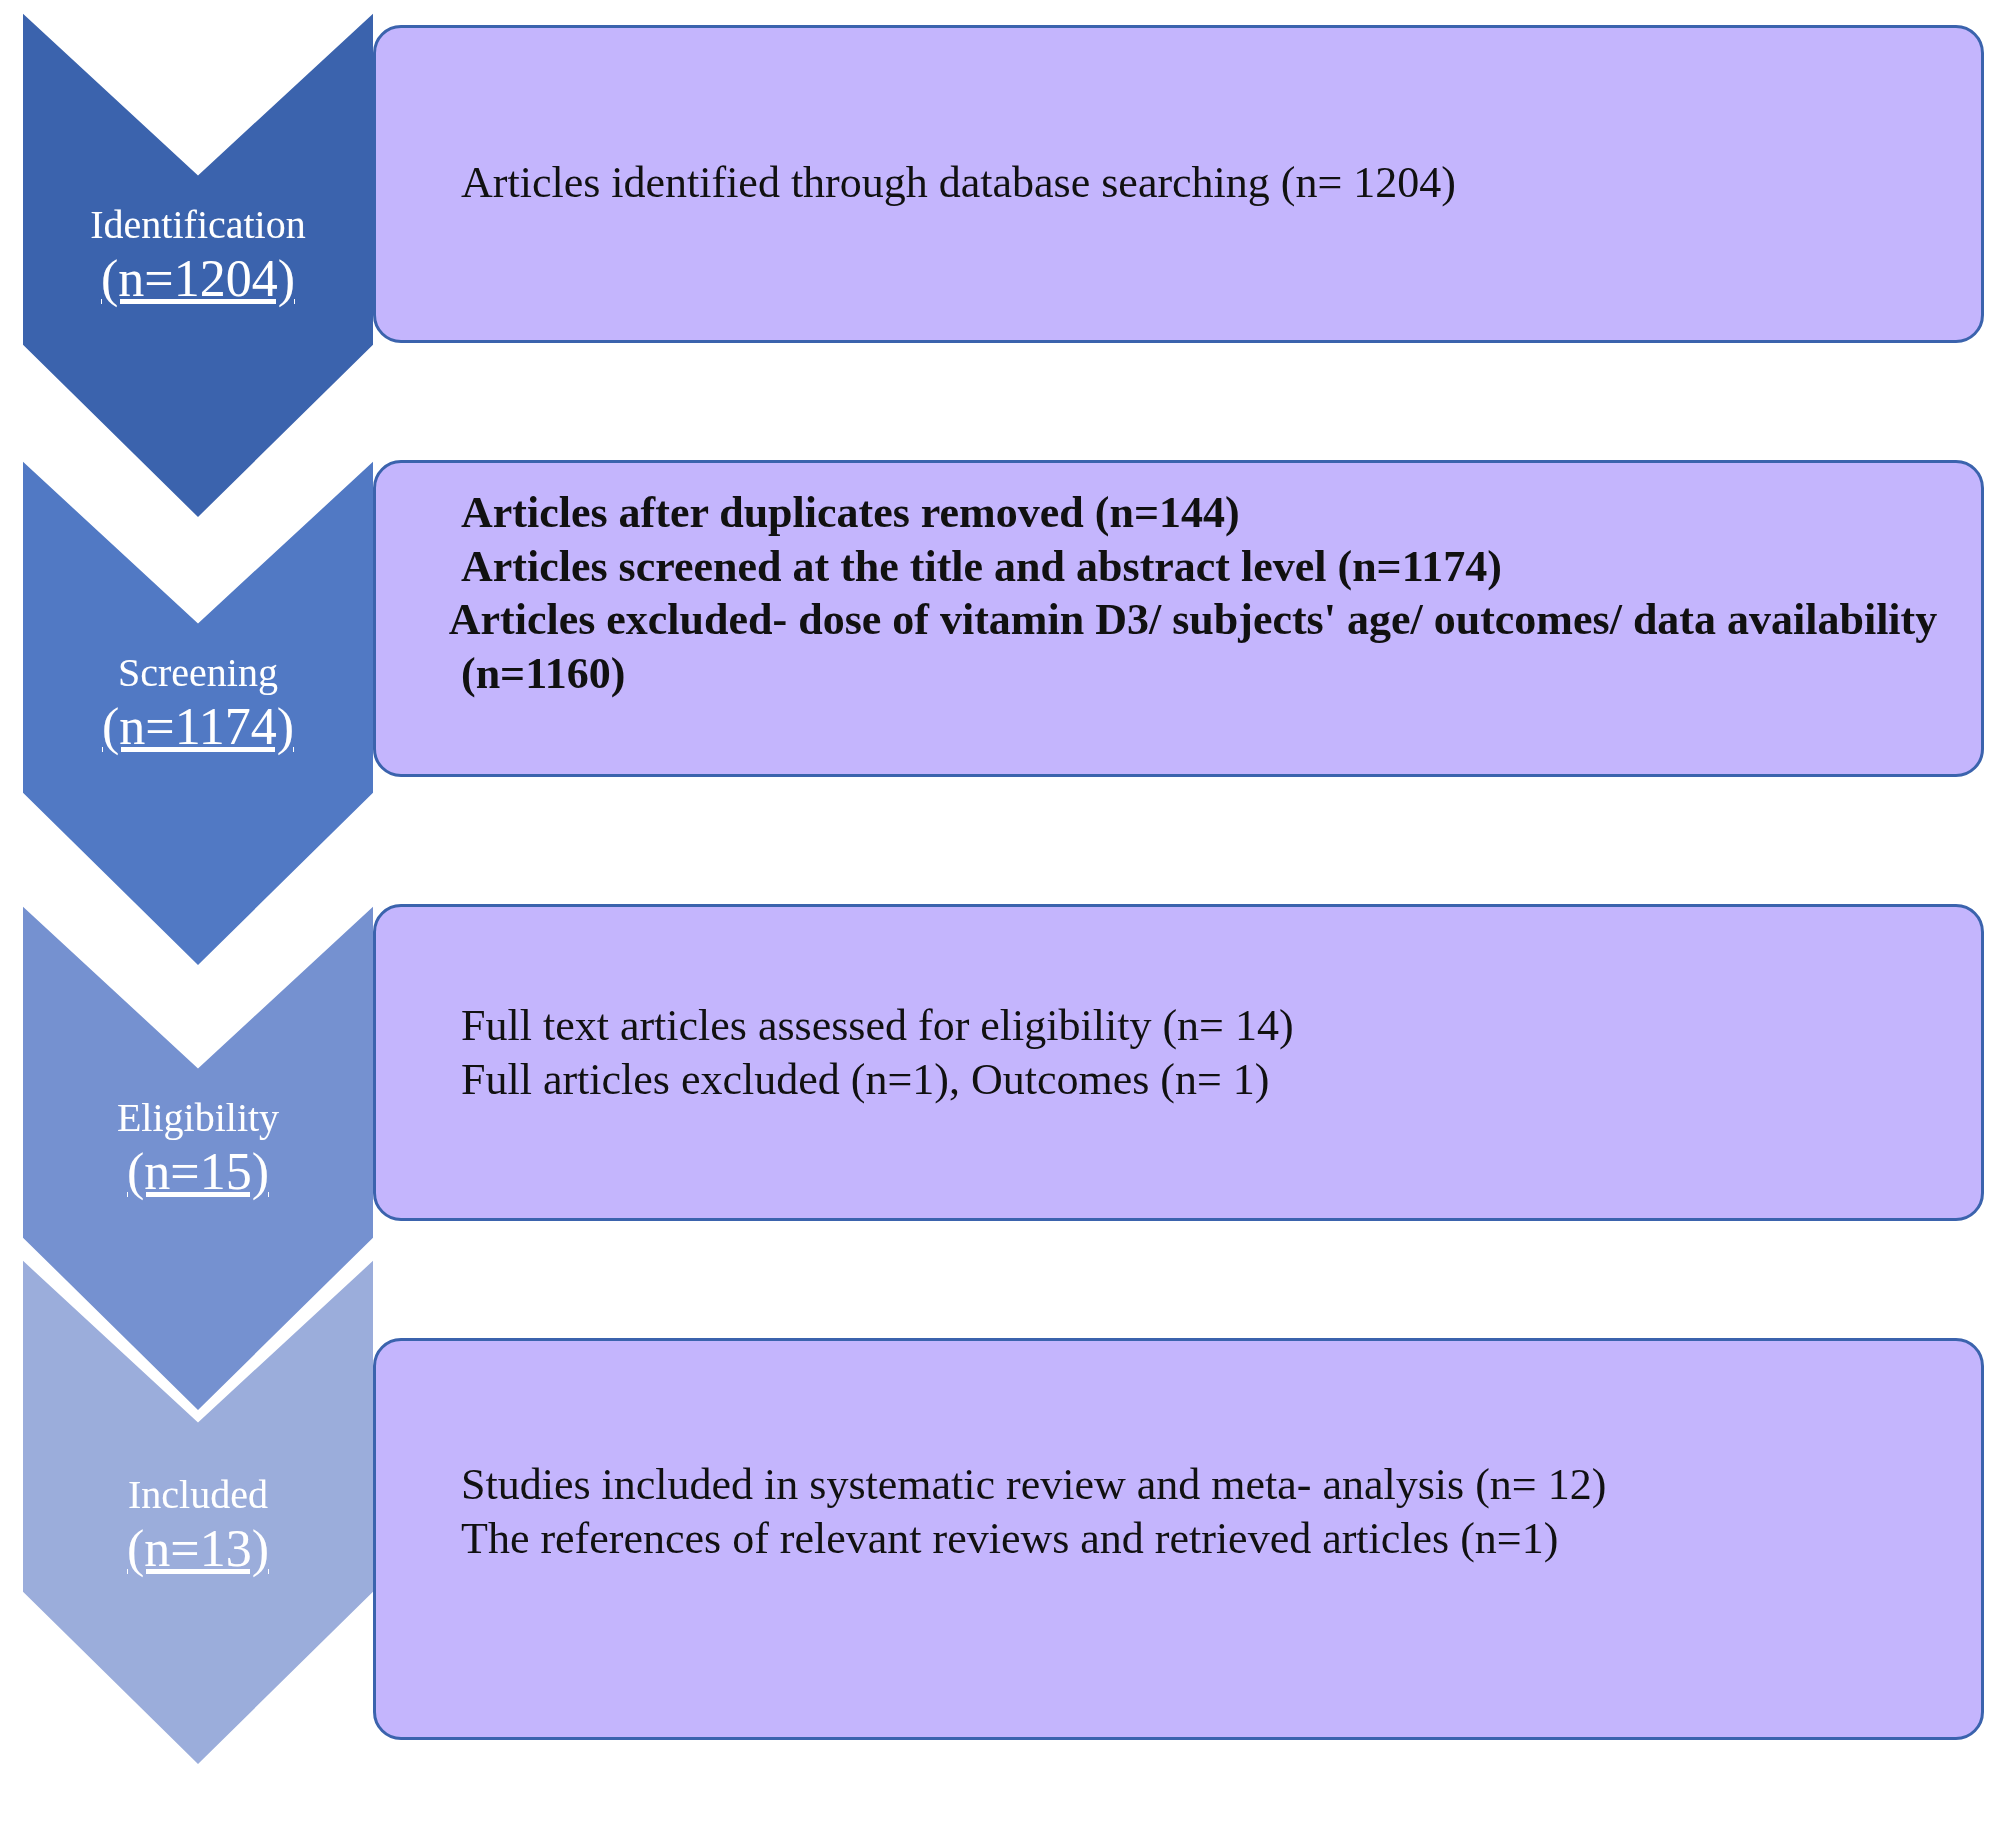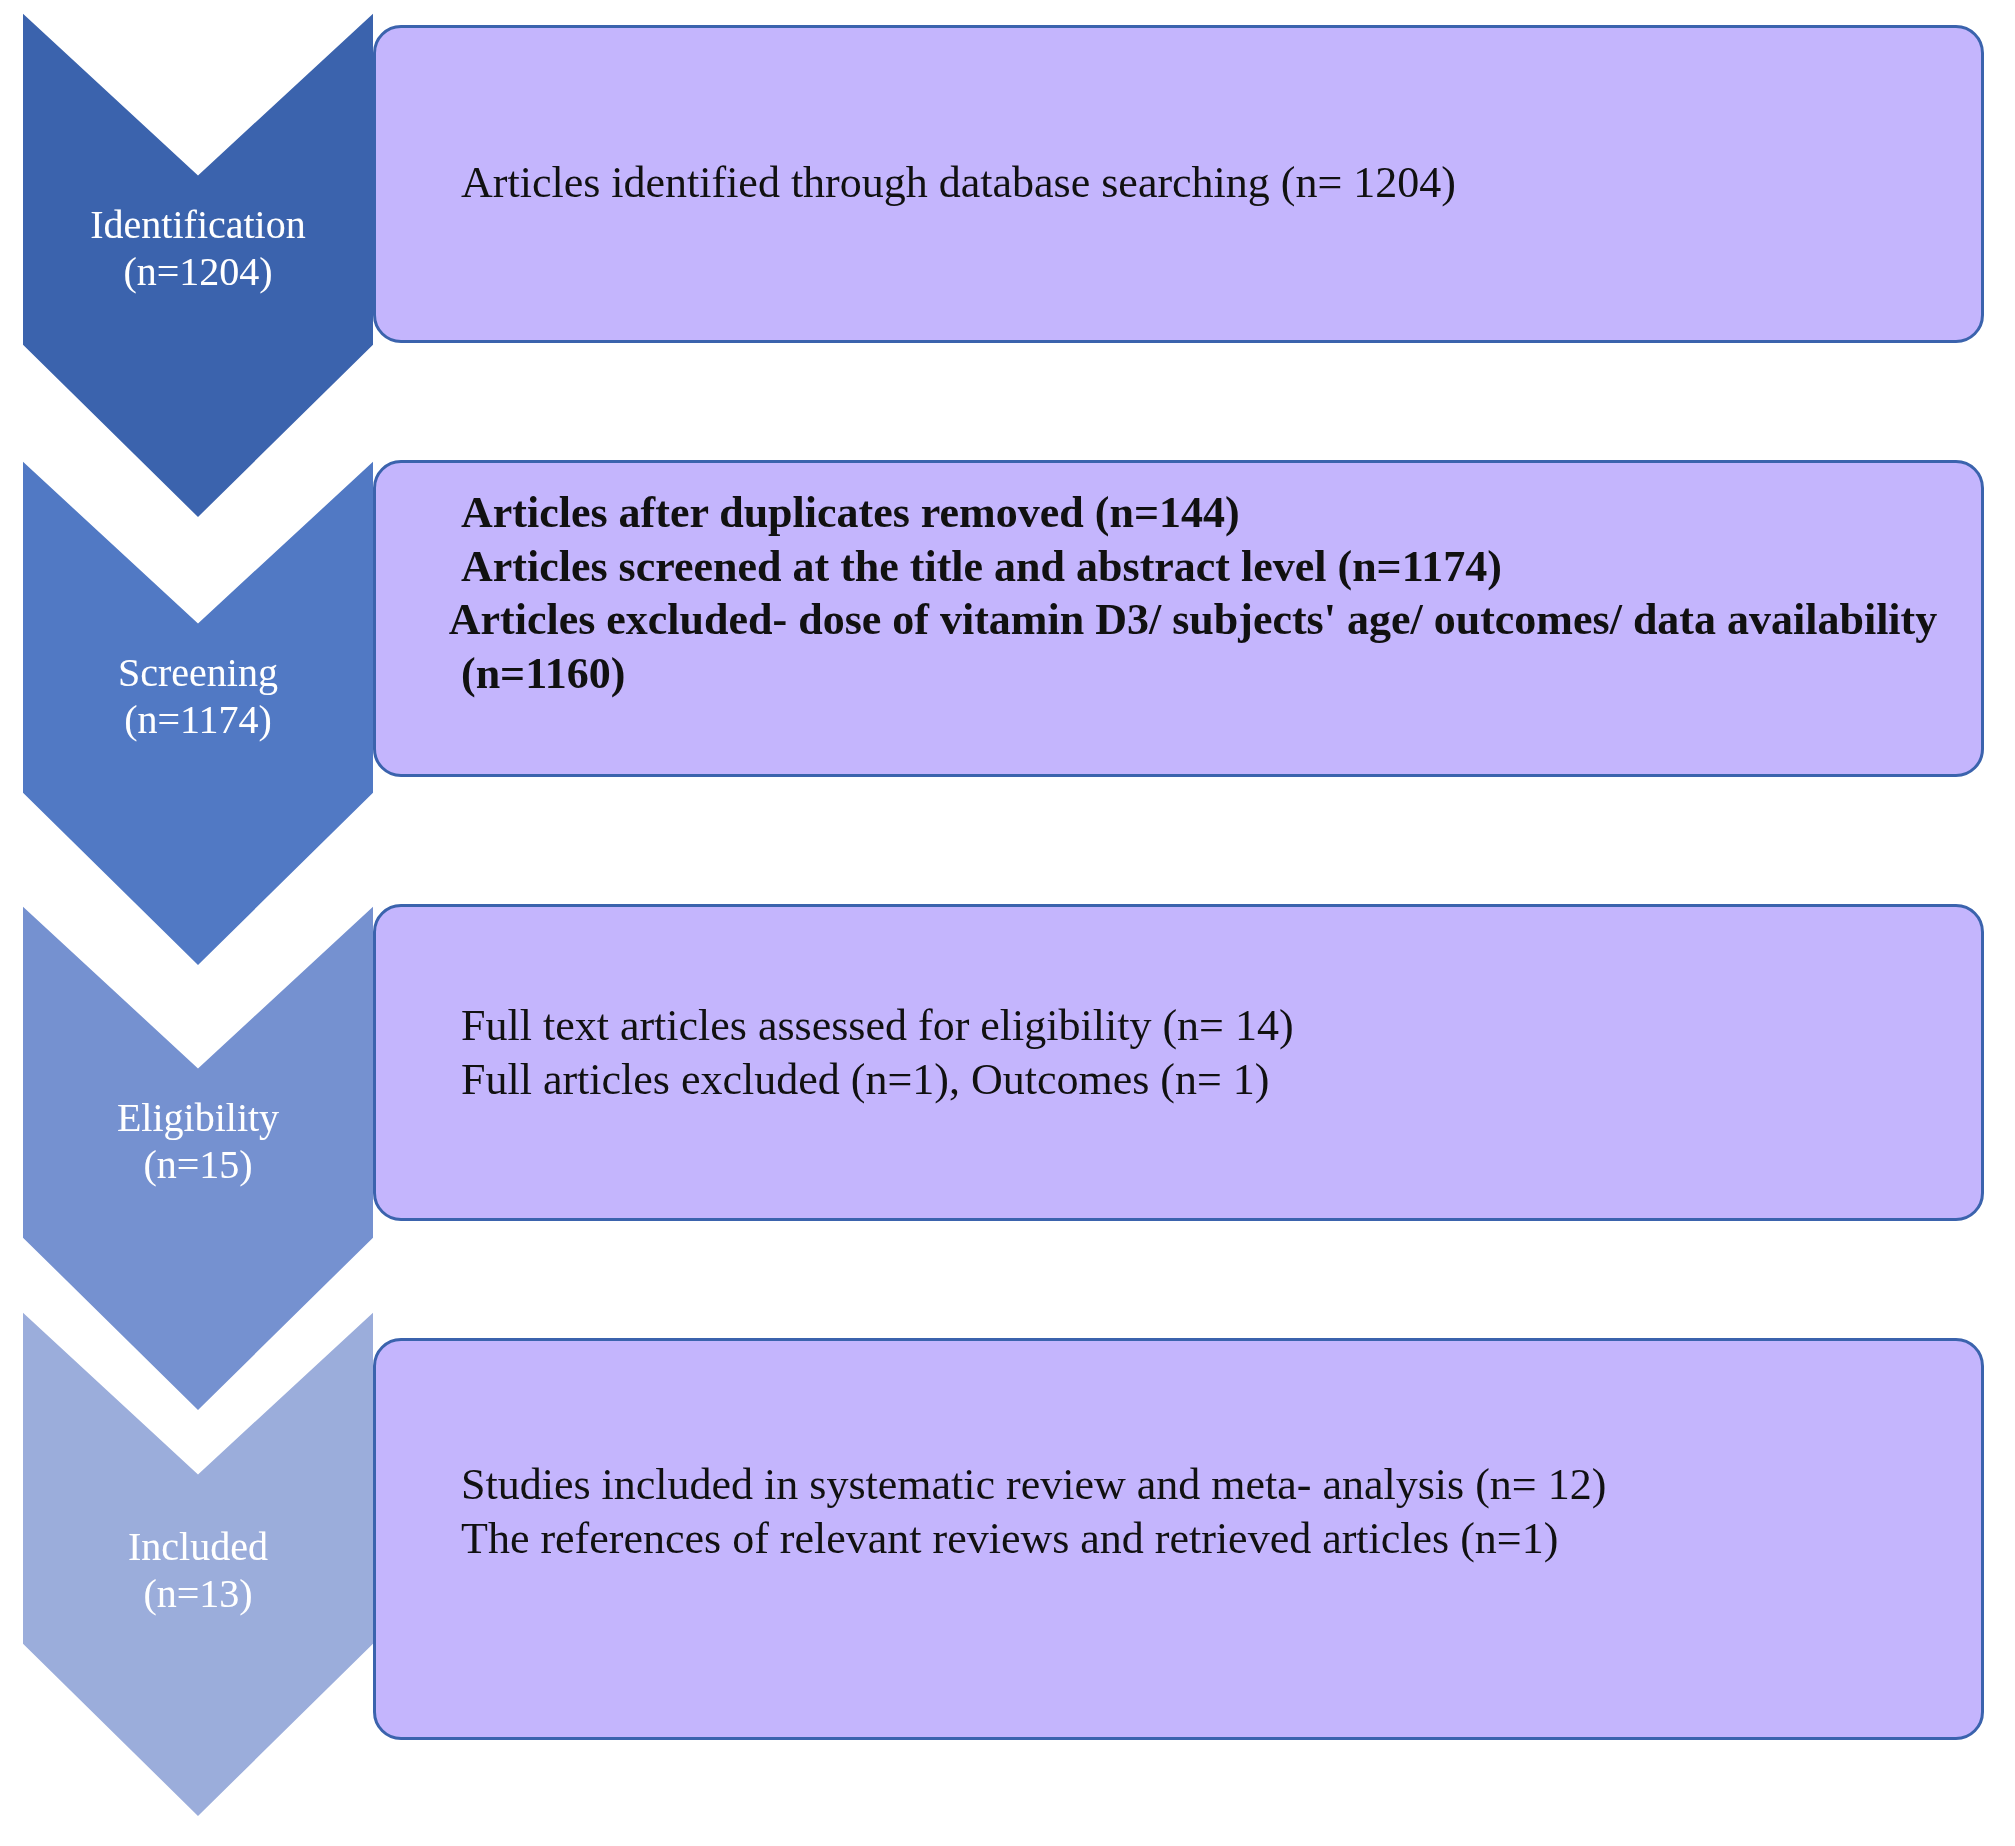--- a/index.html
+++ b/index.html
@@ -37,21 +37,22 @@
     line-height: 1.18;
     pointer-events: none;
     text-shadow: 0 0 0.8px rgba(255,255,255,0.25);
   }
   .chevron-label .cl-title {
     display: block;
     font-size: 40px;
   }
   .chevron-label .cl-count {
     display: block;
-    font-size: 40px;
+    font-size: 52px;
+    text-decoration: underline;
   }
 
   
   .box {
     position: absolute;
     left: 373px;
     width: 1611px;
     box-sizing: border-box;
     border: 3.1px solid #3B63AD;
     border-radius: 28px;
@@ -123,21 +124,21 @@
     </div>
   </div>
 
   <div class="box" style="top: 904px; height: 317px; border-color: rgb(59, 99, 173);">
     <div class="box-inner" style="top:92px;">
       <span class="box-line">Full text articles assessed for eligibility (n= 14)</span>
       <span class="box-line">Full articles excluded (n=1), Outcomes (n= 1)</span>
     </div>
   </div>
 
-  <div class="chevron" style="top:1299px; height:517px;">
+  <div class="chevron" style="top:1247px; height:517px;">
     <svg class="chevron-svg" viewBox="0 0 455 672" preserveAspectRatio="none">
       <polygon points="0,18 227.5,228 455,18 455,448 227.5,672 0,448" fill="#9BADDB"></polygon>
     </svg>
     <div class="chevron-label" style="top:224px;">
       <span class="cl-title">Included</span>
       <span class="cl-count">(n=13)</span>
     </div>
   </div>
 
   <div class="box" style="top: 1338px; height: 402px; border-color: rgb(59, 99, 173);">

